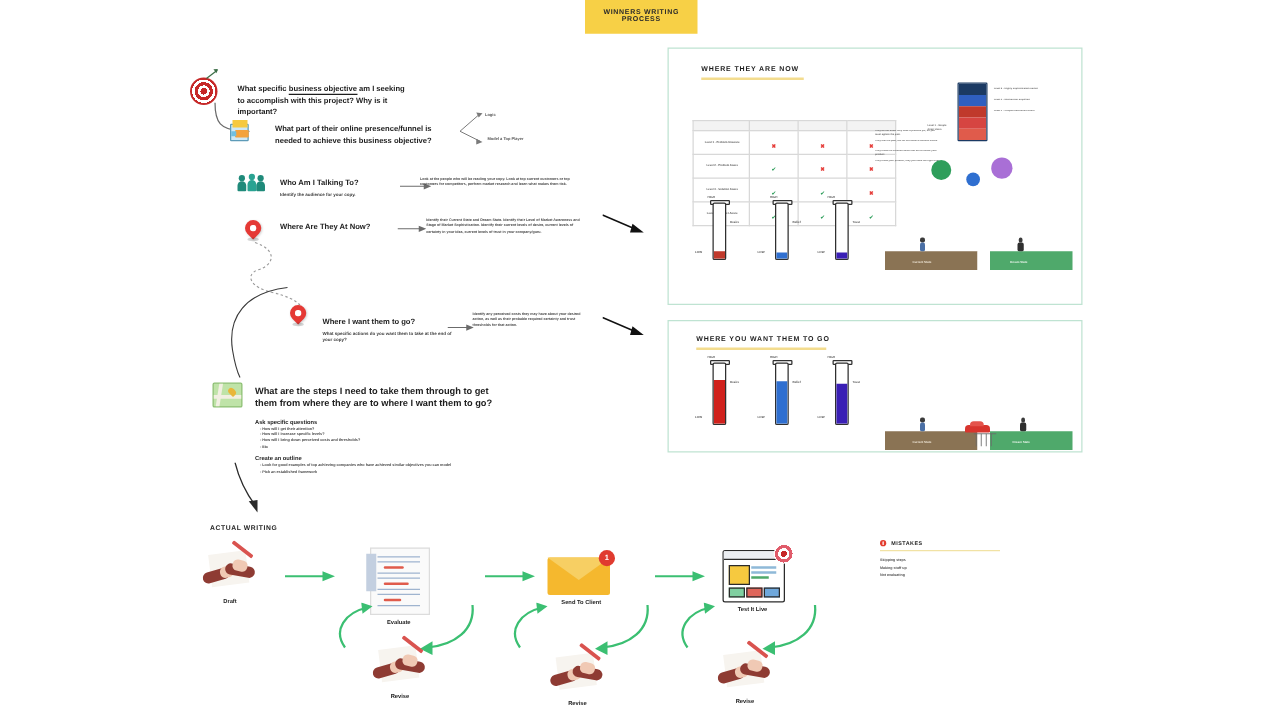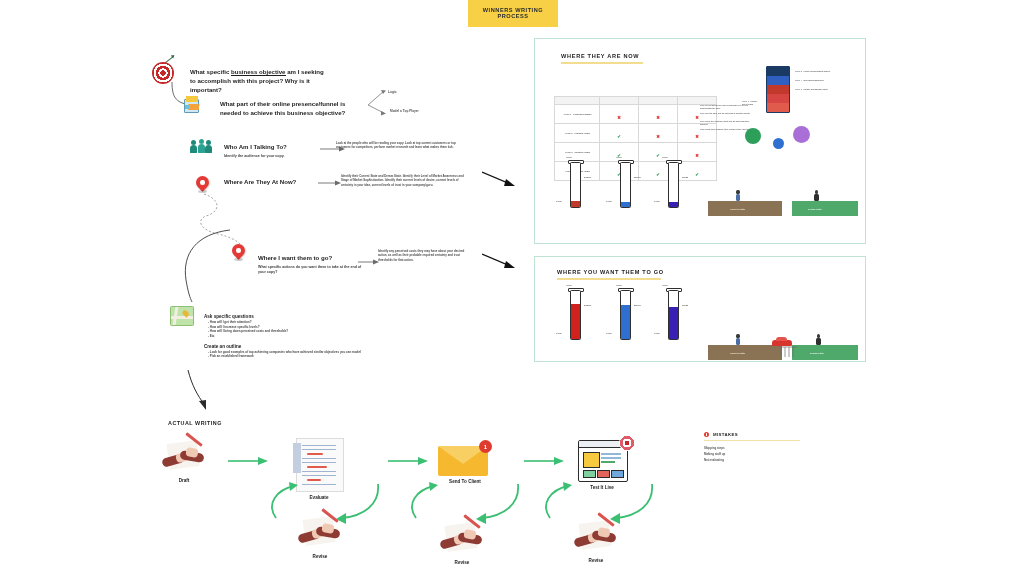--- a/index.html
+++ b/index.html
@@ -238,20 +238,21 @@
 </svg>
 
 <div class="abs" style="left:170px;top:306px;">
   <div class="maps">
       <div class="road"></div>
       <div class="road2"></div>
       <div class="mk"></div>
     </div>
 </div>
 <div class="abs" style="left:204px;top:308px;width:200px;">
+  <div class="head-lg">What are the steps I need to take them through to get them from where they are to where I want them to go?</div>
 
   <div style="margin-top:6px;">
     <div class="sec-h">Ask specific questions</div>
     <div class="bul">
       <span>How will I get their attention?</span>
       <span>How will I increase specific levels?</span>
       <span>How will I bring down perceived costs and thresholds?</span>
       <span>Etc</span>
     </div>
   </div>

